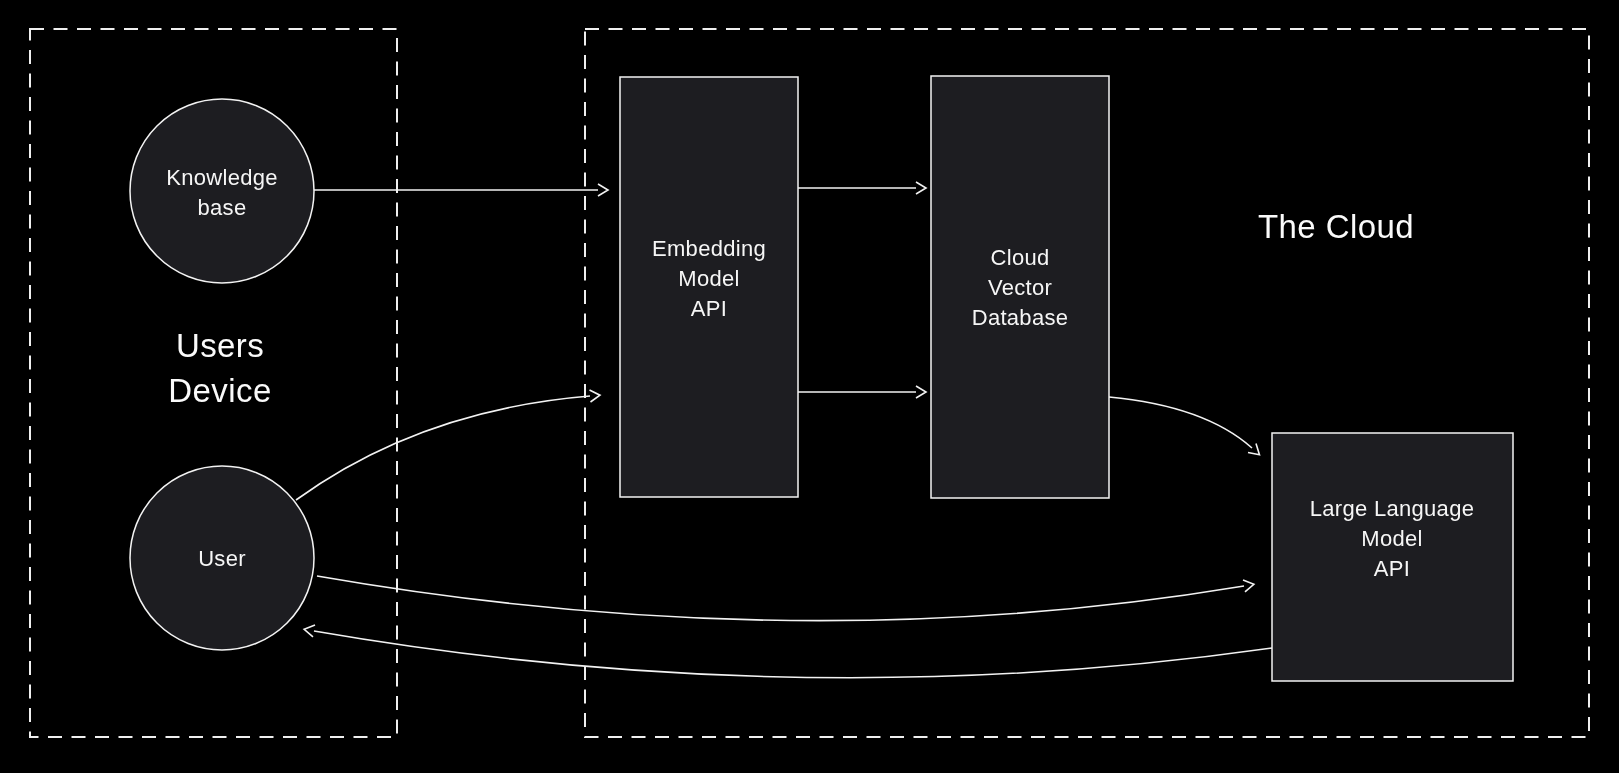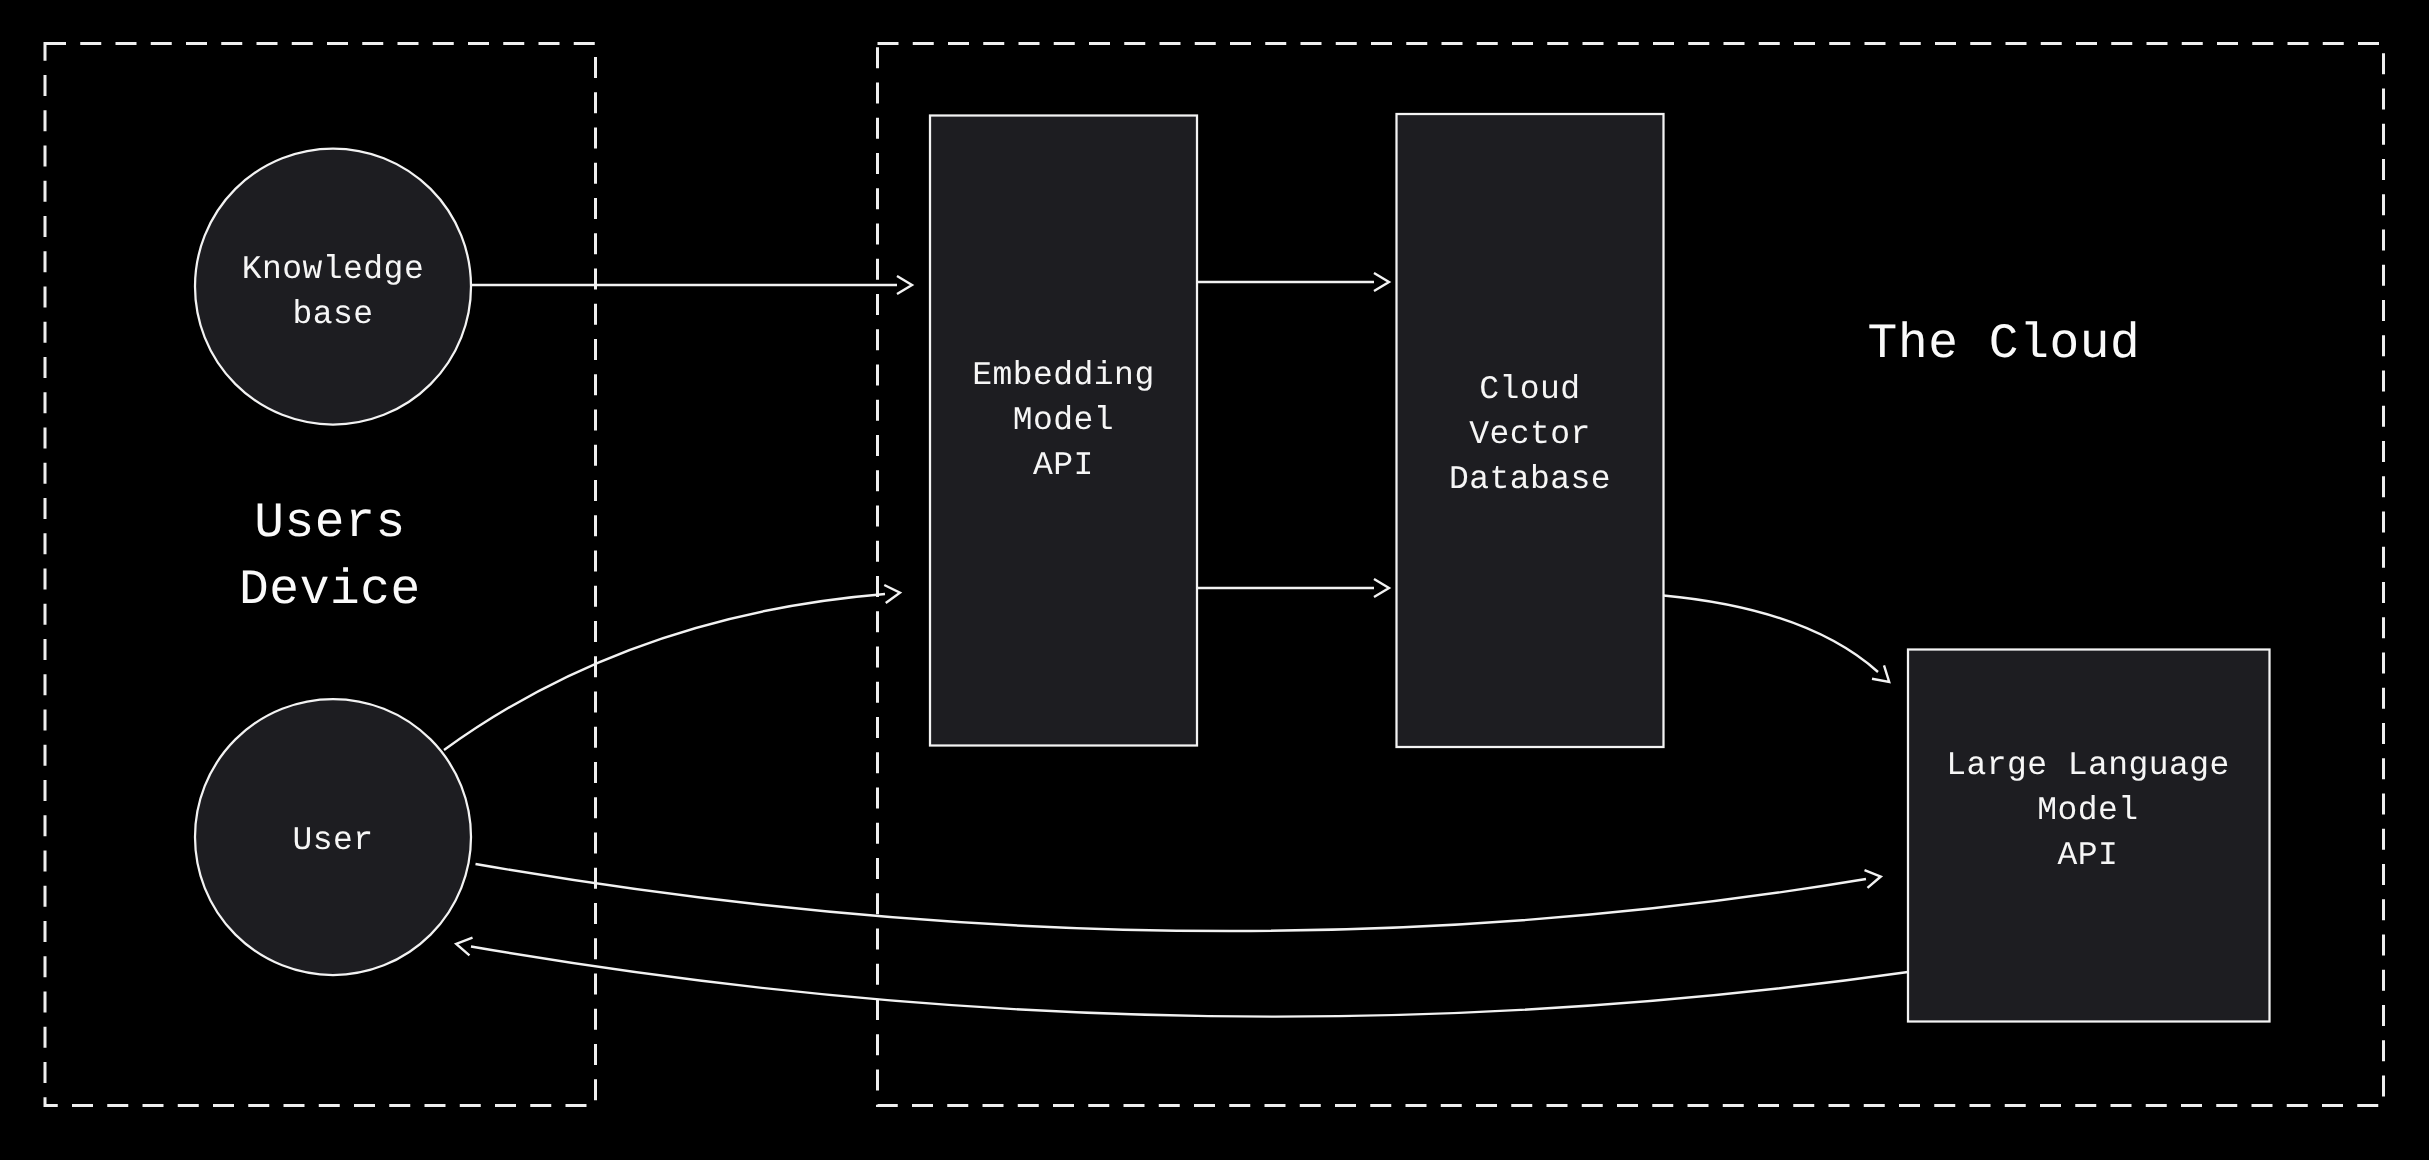--- a/index.html
+++ b/index.html
@@ -5,21 +5,21 @@
   html, body {
     margin: 0;
     padding: 0;
     background: #000000;
   }
   .stage {
     position: relative;
     width: 1619px;
     height: 773px;
     background: #000000;
-    font-family: Liberation Mono, monospace;
+    font-family: Liberation Sans, sans-serif;
     overflow: hidden;
   }
   svg { display: block; }
 
   .group-box {
     fill: none;
     stroke: #efefef;
     stroke-width: 2;
     stroke-dasharray: 14 9.5;
   }

